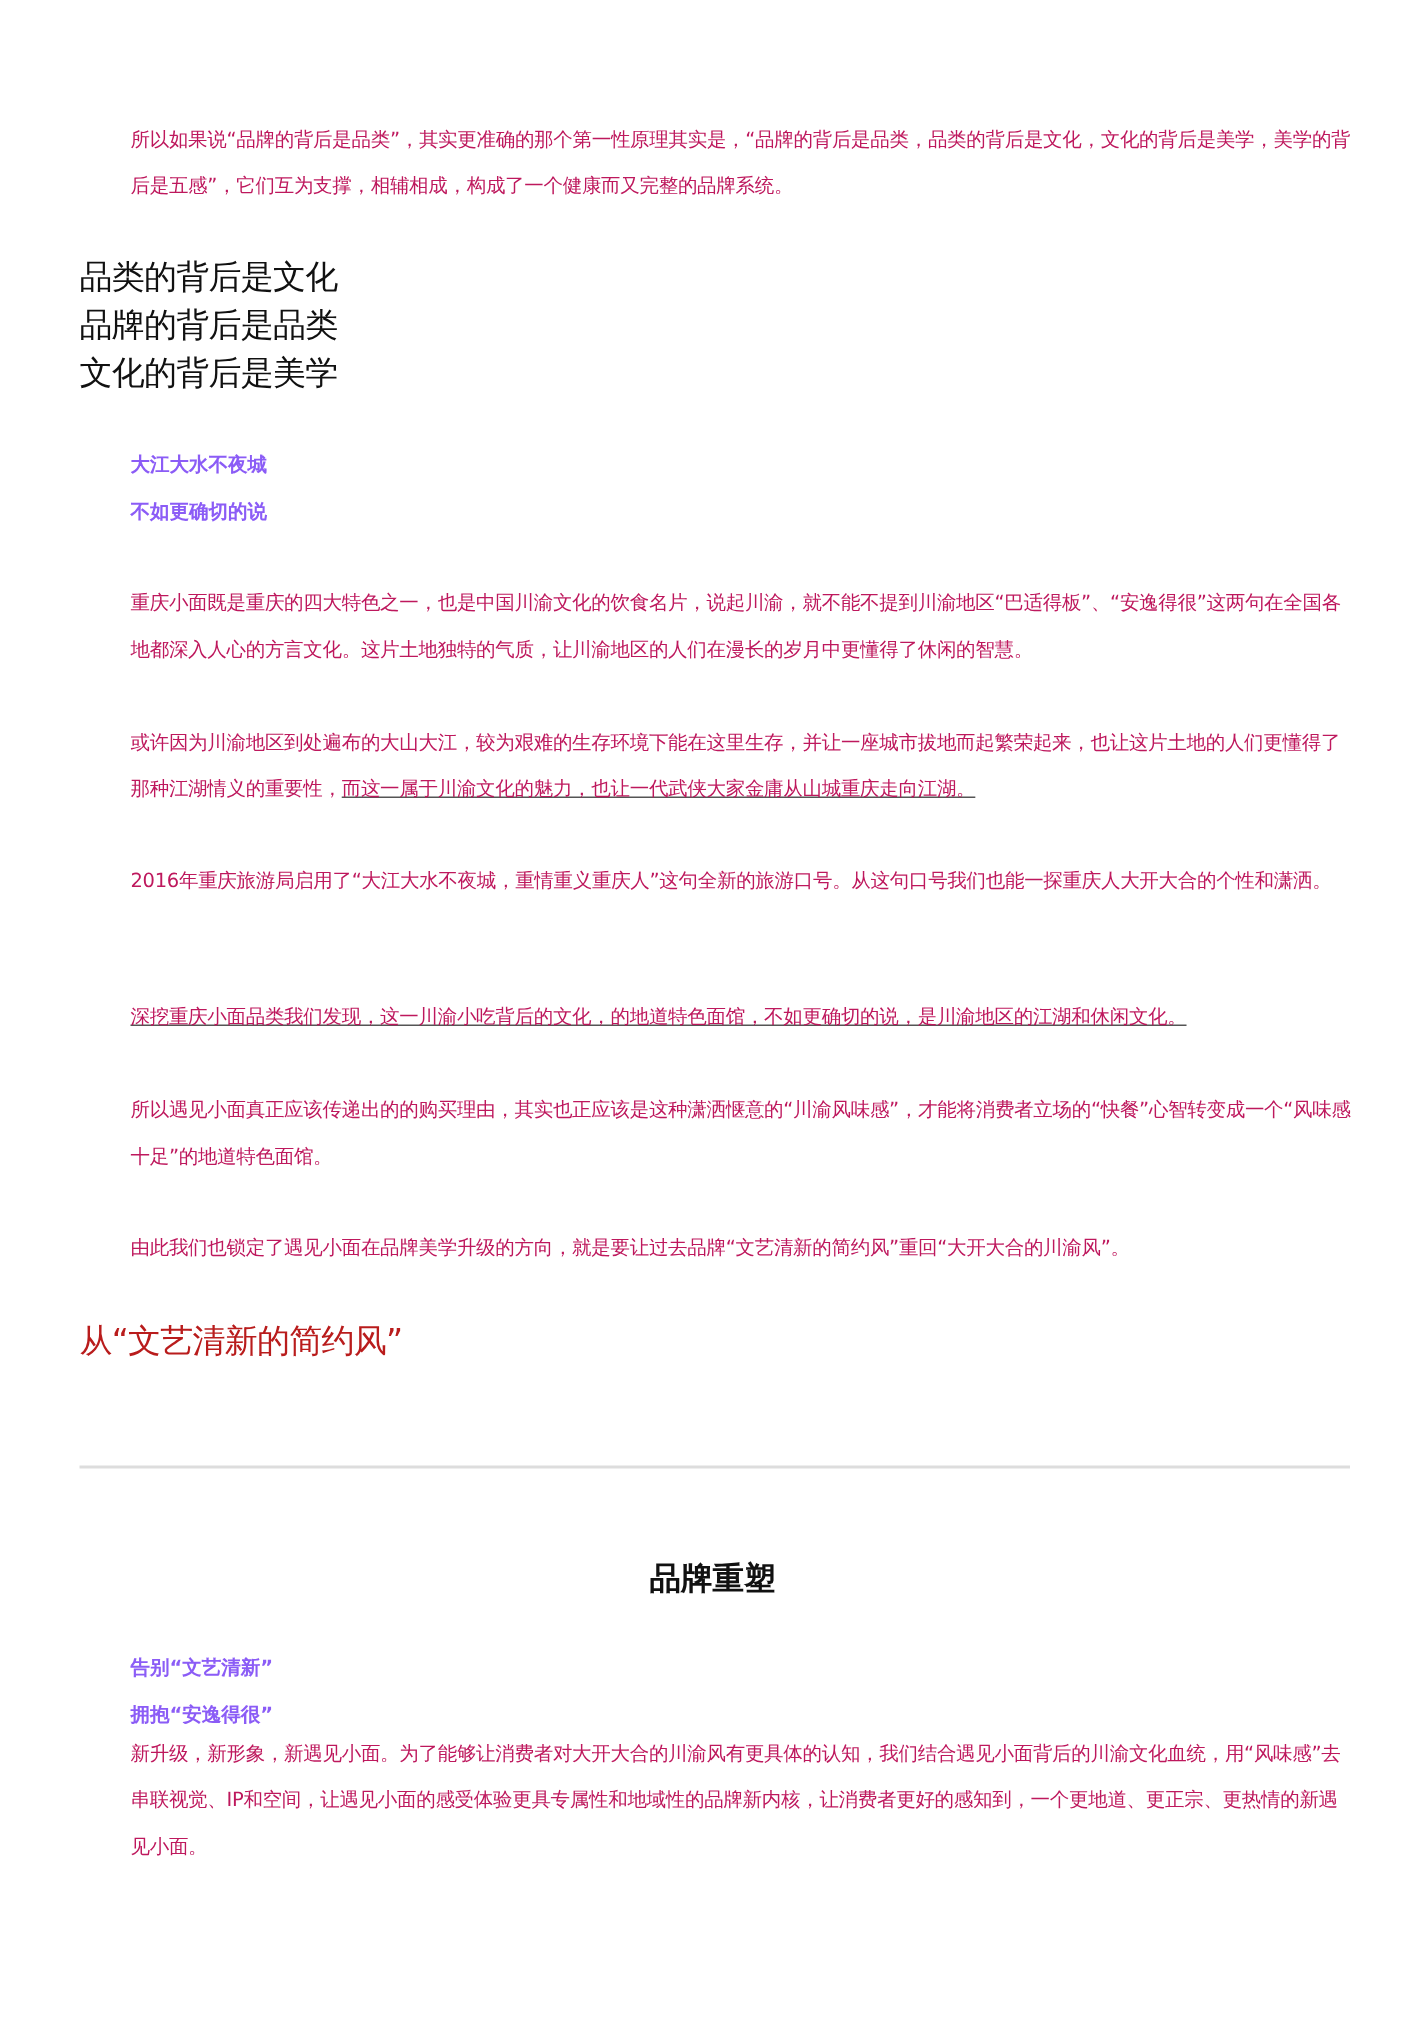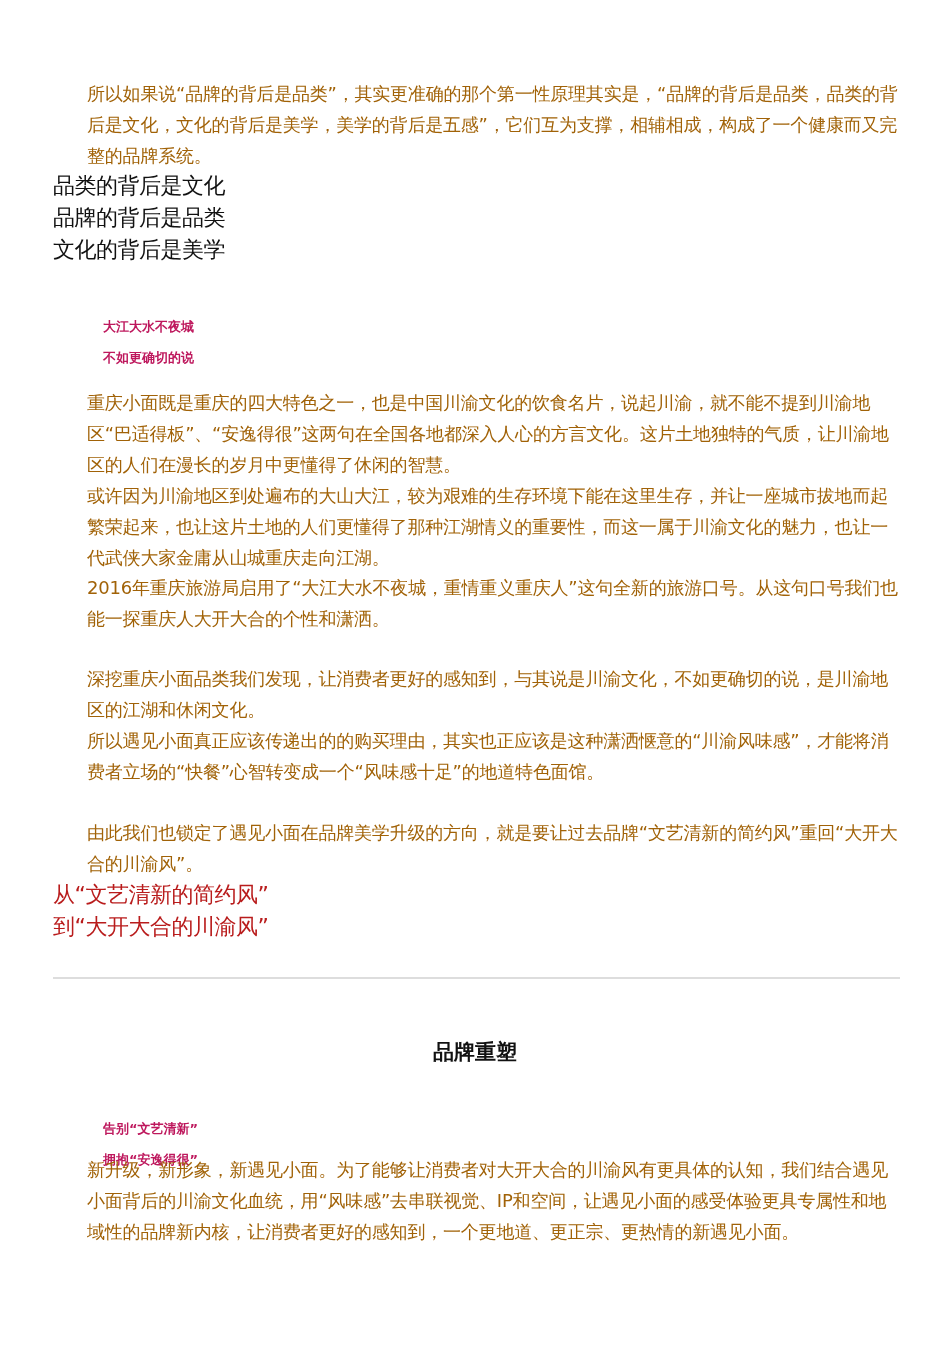--- a/index.html
+++ b/index.html
@@ -11,34 +11,34 @@
       width: 950px;
       height: 1345px;
       position: relative;
       font-family: "DejaVu Sans", "Liberation Sans", sans-serif;
       overflow: hidden;
     }
     .p {
       position: absolute;
       left: 87px;
       width: 815px;
-      font-size: 18px;
+      font-size: 13px;
       line-height: 31px;
-      color: #a16207;
+      color: #be185d;
       margin: 0;
       letter-spacing: -0.2px;
     }
-    .u { text-decoration-color: #555; }
+    .u { text-decoration: underline; text-decoration-color: #555; }
     .label {
       position: absolute;
       left: 87px;
       font-size: 13px;
       font-weight: bold;
-      color: #be185d;
-      margin: 16px;
+      color: #8b5cf6;
+      margin: 0;
       line-height: 20px;
     }
     .big {
       position: absolute;
       left: 53px;
       font-size: 22px;
       line-height: 32px;
       margin: 0;
       letter-spacing: -0.5px;
     }
@@ -78,29 +78,28 @@
 
 <p class="label" style="top:301px;">大江大水不夜城</p>
 <p class="label" style="top:332px;">不如更确切的说</p>
 
 <p class="p" style="top:387px;">重庆小面既是重庆的四大特色之一，也是中国川渝文化的饮食名片，说起川渝，就不能不提到川渝地区“巴适得板”、“安逸得很”这两句在全国各地都深入人心的方言文化。这片土地独特的气质，让川渝地区的人们在漫长的岁月中更懂得了休闲的智慧。</p>
 
 <p class="p" style="top:480px;"><span>或许因为川渝地区到处遍布的大山大江，较为艰难的生存环境下能在这里生存，并让一座城市拔地而起繁荣起来，也让这片土地的人们更懂得了那种江湖情义的重要性，</span><span class="u">而这一属于川渝文化的魅力，也让一代武侠大家金庸从山城重庆走向江湖。</span></p>
 
 <p class="p" style="top:572px;">2016年重庆旅游局启用了“大江大水不夜城，重情重义重庆人”这句全新的旅游口号。从这句口号我们也能一探重庆人大开大合的个性和潇洒。</p>
 
-<p class="p" style="top:663px;"><span class="u">深挖重庆小面品类我们发现，让消费者更好的感知到，与其说是川渝文化，不如更确切的说，是川渝地区的江湖和休闲文化。</span></p>
+<p class="p" style="top:663px;"><span class="u">深挖重庆小面品类我们发现，这一川渝小吃背后的文化，的地道特色面馆，不如更确切的说，是川渝地区的江湖和休闲文化。</span></p>
 
 <p class="p" style="top:725px;">所以遇见小面真正应该传递出的的购买理由，其实也正应该是这种潇洒惬意的“川渝风味感”，才能将消费者立场的“快餐”心智转变成一个“风味感十足”的地道特色面馆。</p>
 
 <p class="p" style="top:817px;">由此我们也锁定了遇见小面在品牌美学升级的方向，就是要让过去品牌“文艺清新的简约风”重回“大开大合的川渝风”。</p>
 
 <div class="big gray" style="top:879px;">
   <div>从“文艺清新的简约风”</div>
-  <div>到“大开大合的川渝风”</div>
 </div>
 
 <div class="divider"></div>
 
 <h2 class="section-title">品牌重塑</h2>
 
 <p class="label" style="top:1103px;">告别“文艺清新”</p>
 <p class="label" style="top:1134px;">拥抱“安逸得很”</p>
 
 <p class="p" style="top:1154px;">新升级，新形象，新遇见小面。为了能够让消费者对大开大合的川渝风有更具体的认知，我们结合遇见小面背后的川渝文化血统，用“风味感”去串联视觉、IP和空间，让遇见小面的感受体验更具专属性和地域性的品牌新内核，让消费者更好的感知到，一个更地道、更正宗、更热情的新遇见小面。</p>

